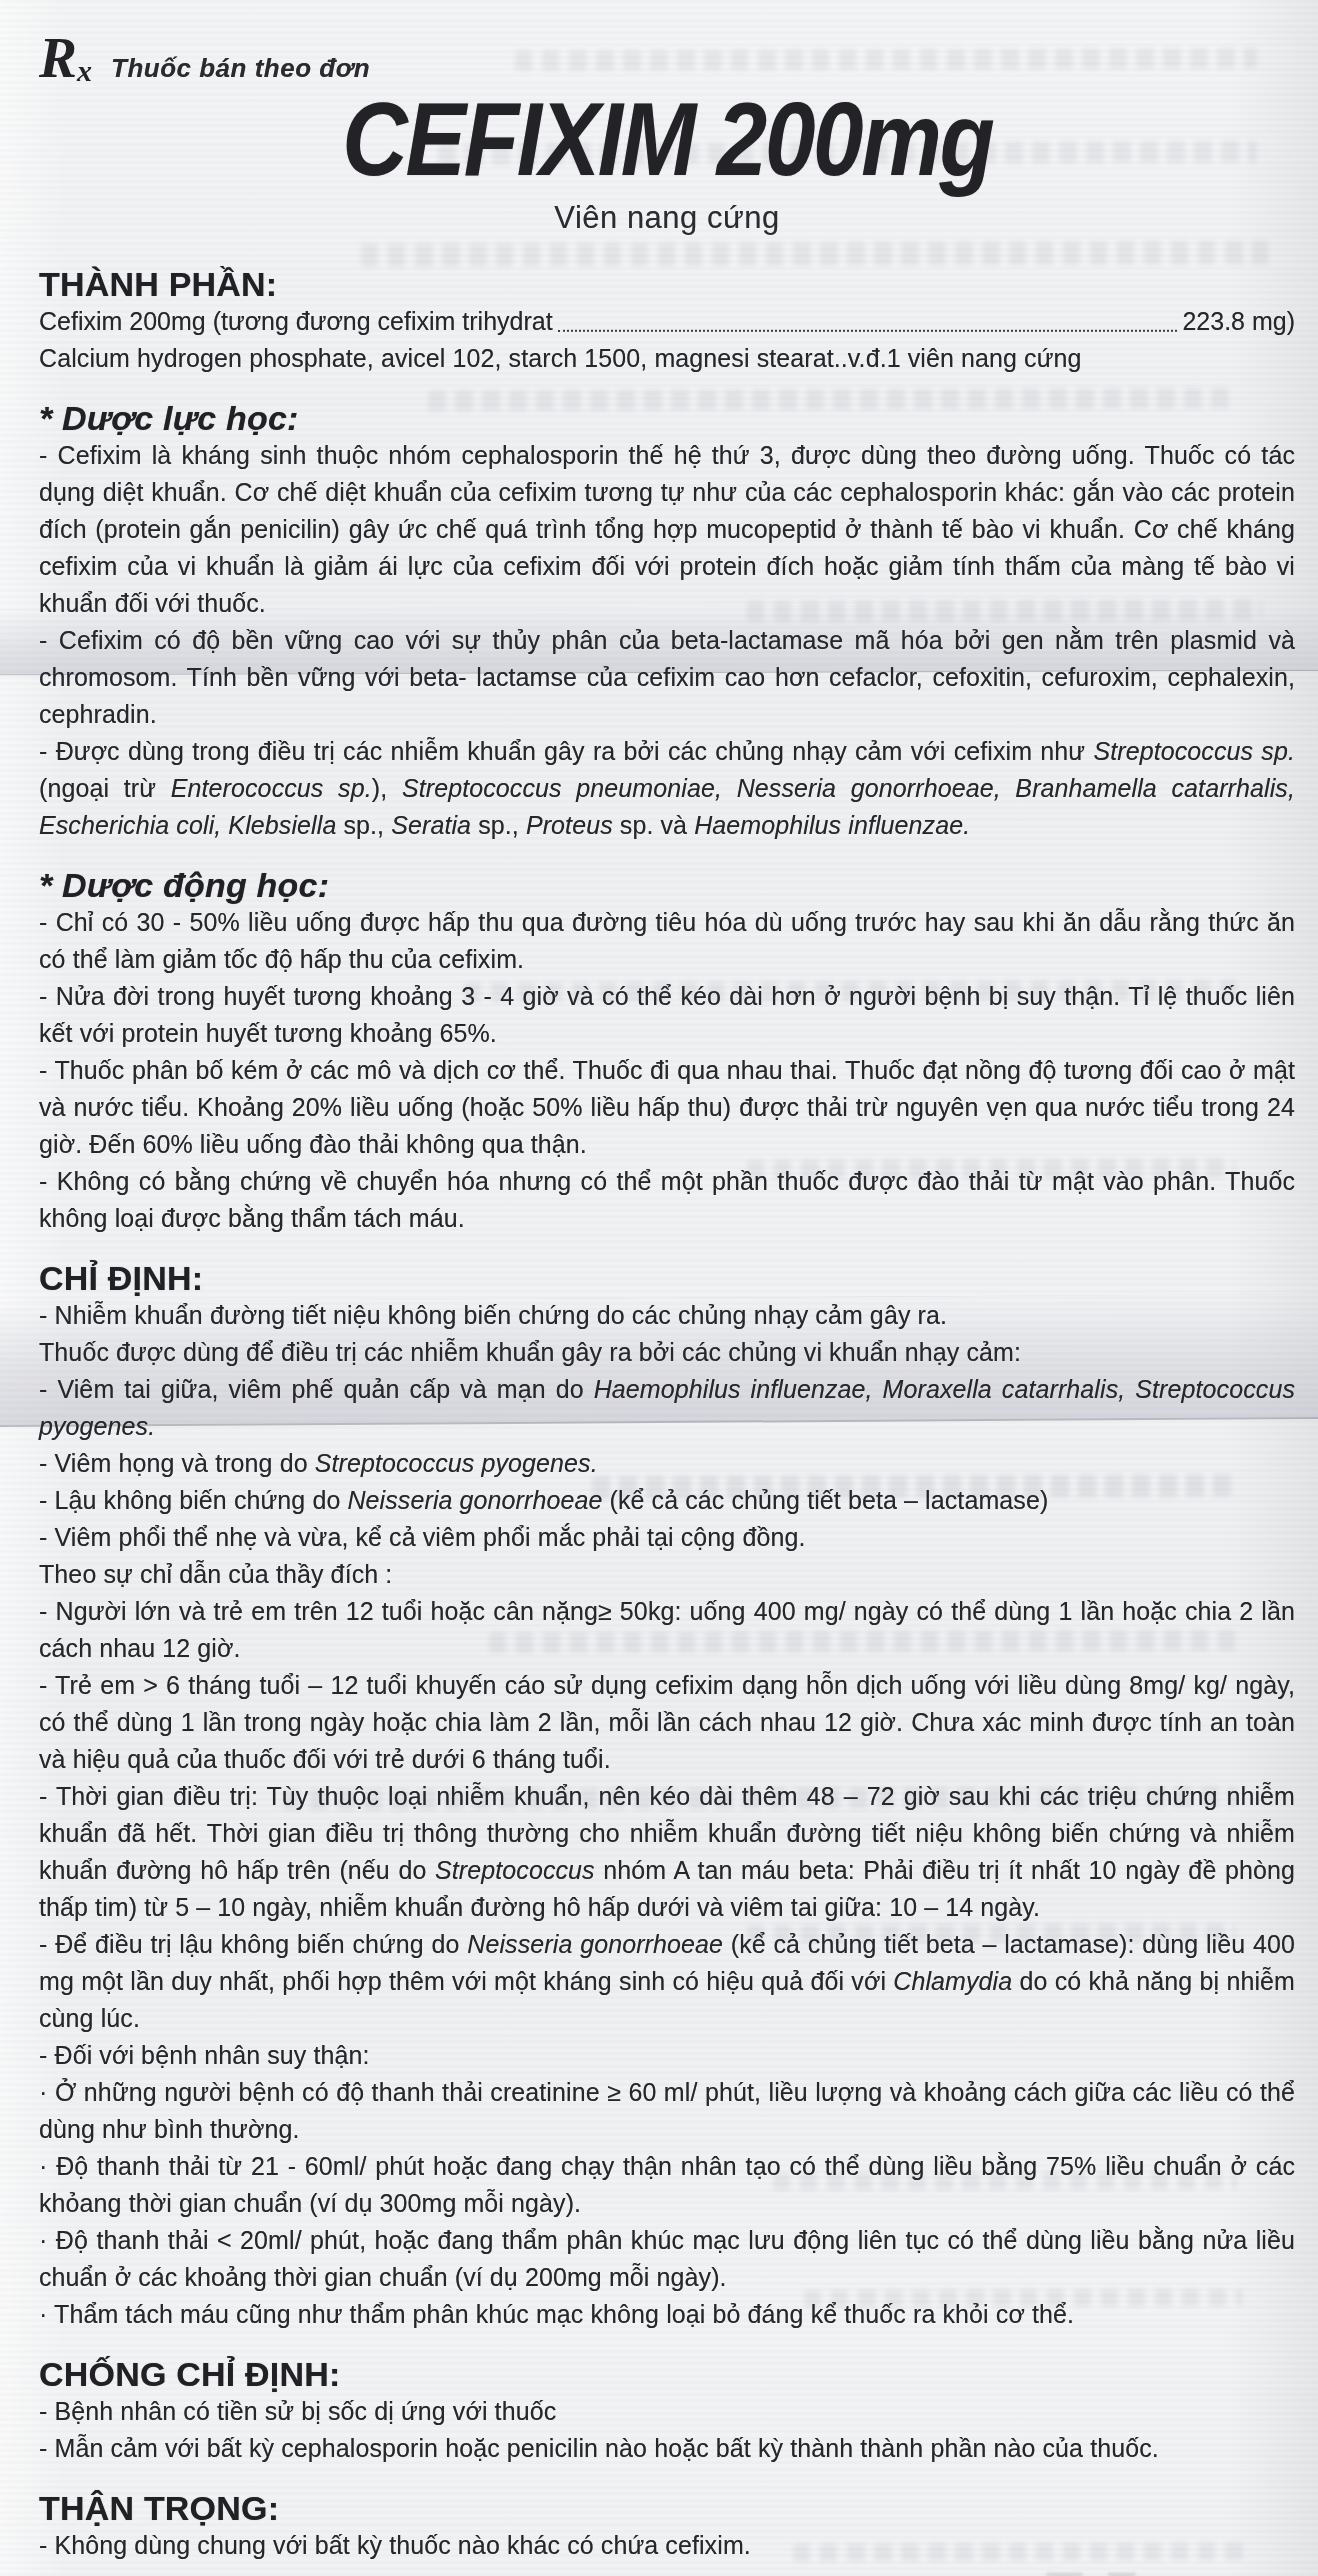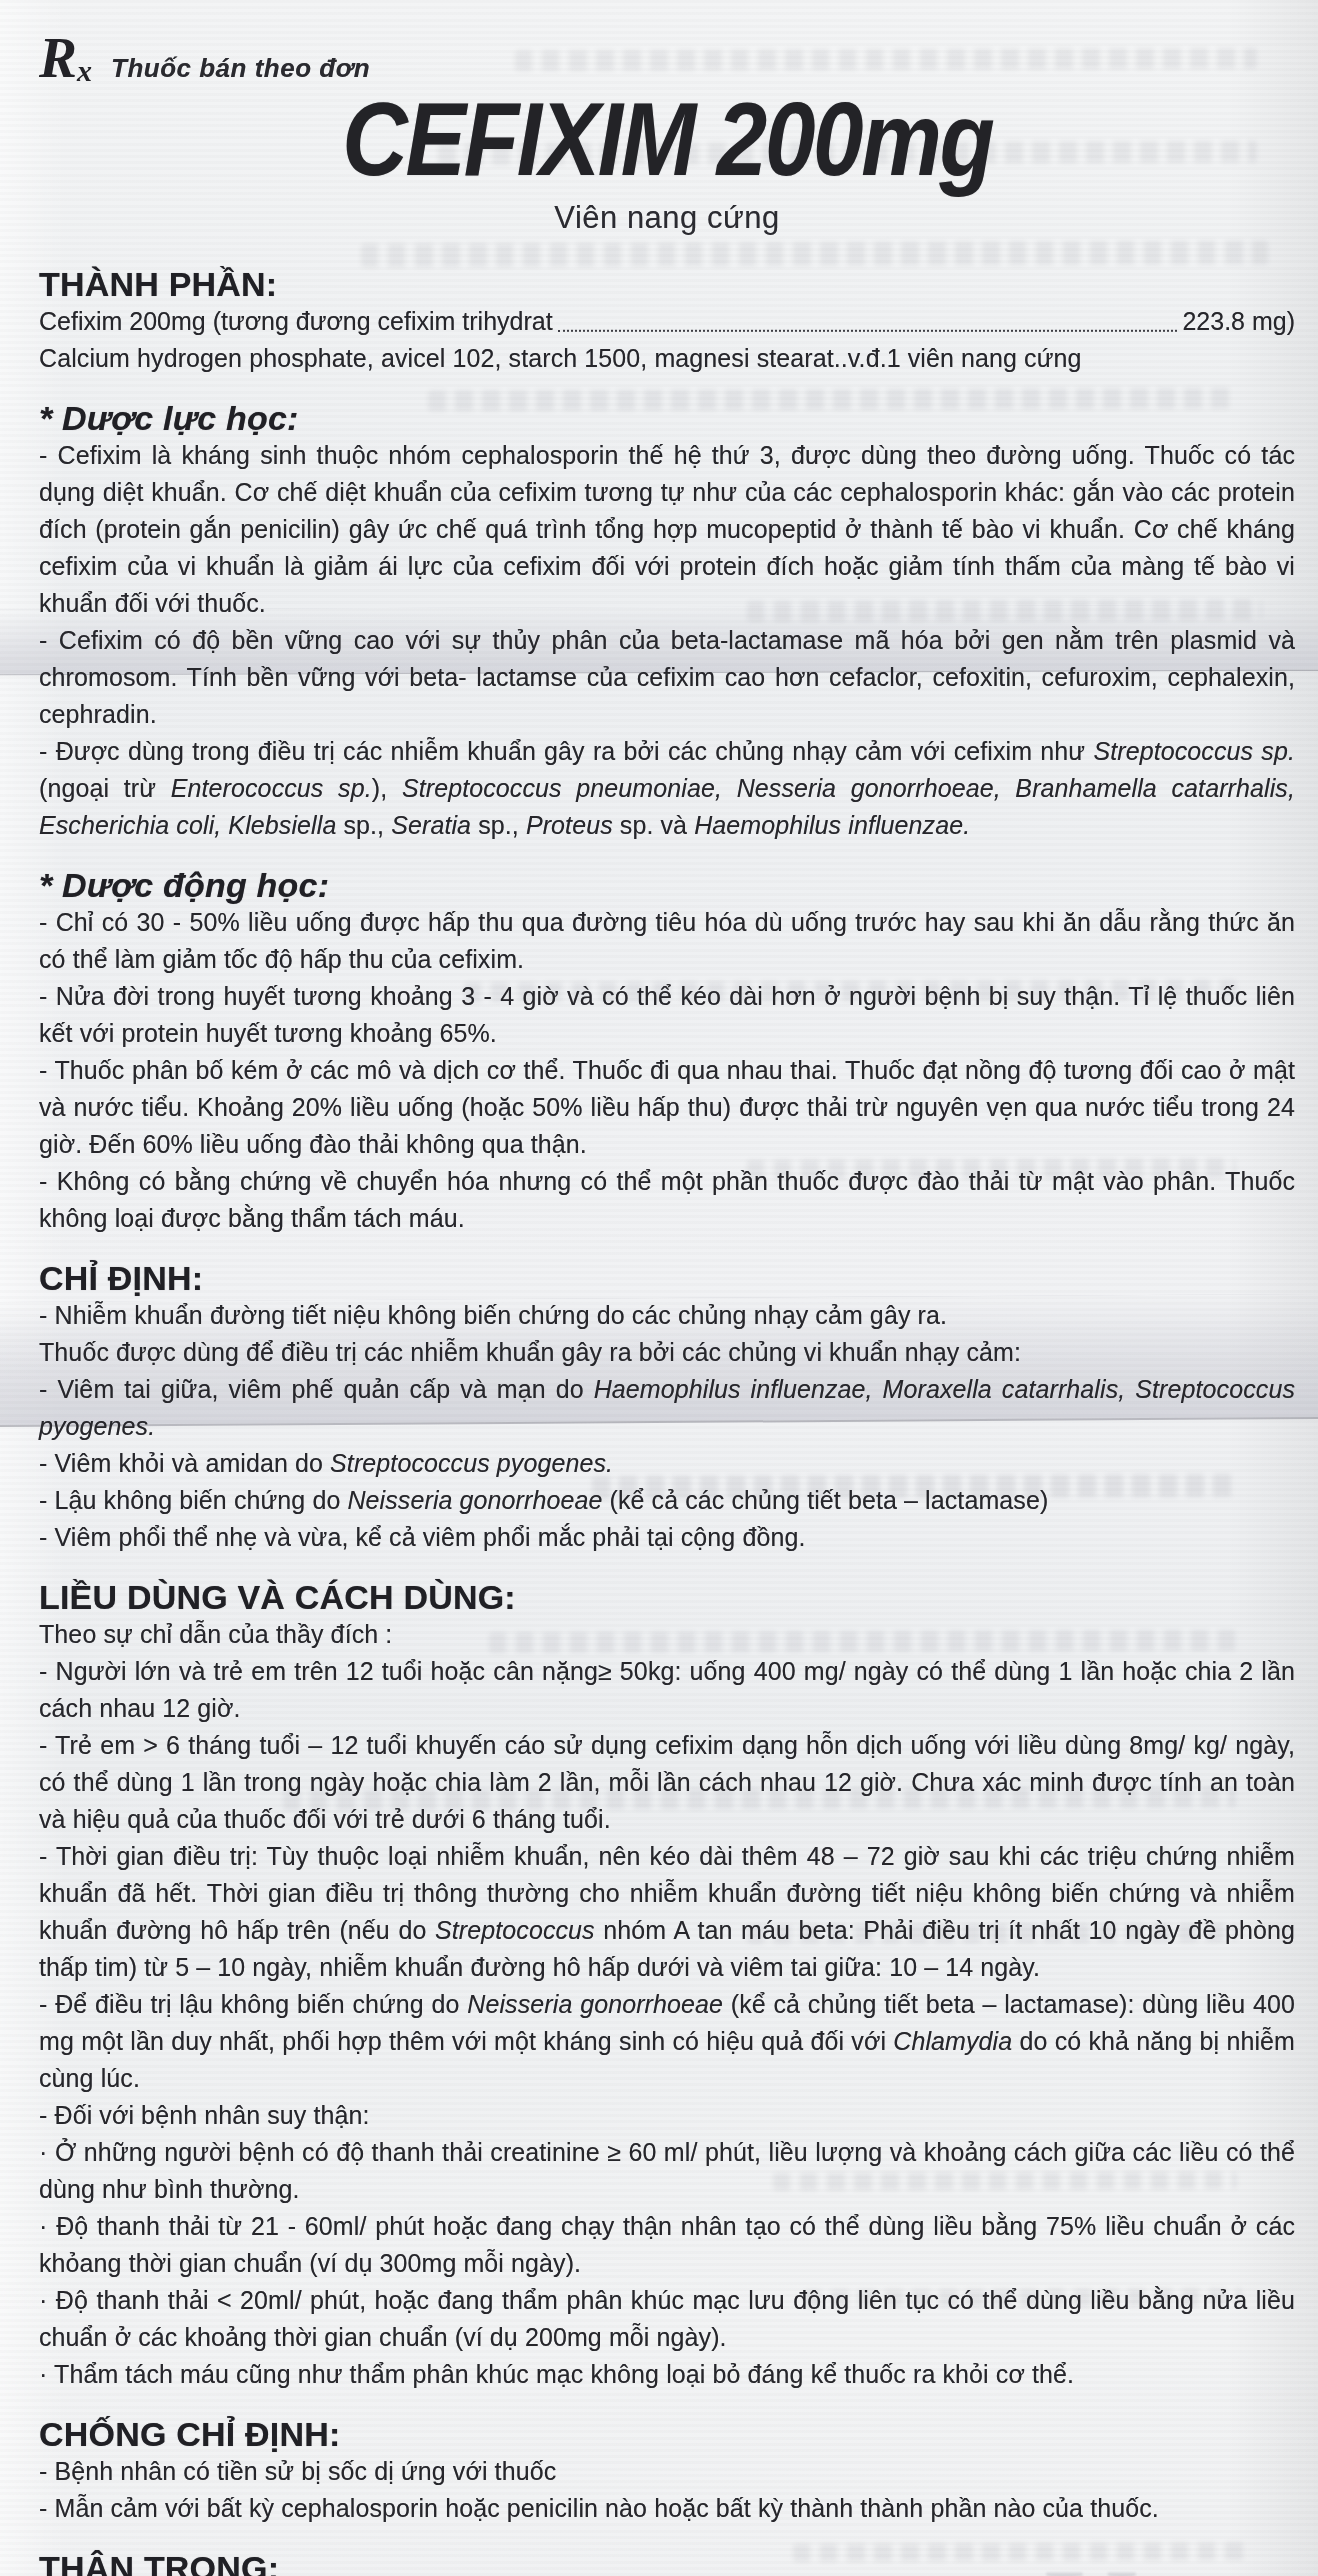--- a/index.html
+++ b/index.html
@@ -116,24 +116,23 @@
         <div class="p"><span>- Được dùng trong điều trị các nhiễm khuẩn gây ra bởi các chủng nhạy cảm với cefixim như </span><span class="it">Streptococcus sp.</span><span> (ngoại trừ </span><span class="it">Enterococcus sp.</span><span>), </span><span class="it">Streptococcus pneumoniae, Nesseria gonorrhoeae, Branhamella catarrhalis, Escherichia coli, Klebsiella</span><span> sp., </span><span class="it">Seratia</span><span> sp., </span><span class="it">Proteus</span><span> sp. và </span><span class="it">Haemophilus influenzae.</span></div>
         <div class="h hi">* Dược động học:</div>
         <div class="p"><span>- Chỉ có 30 - 50% liều uống được hấp thu qua đường tiêu hóa dù uống trước hay sau khi ăn dẫu rằng thức ăn có thể làm giảm tốc độ hấp thu của cefixim.</span></div>
         <div class="p"><span>- Nửa đời trong huyết tương khoảng 3 - 4 giờ và có thể kéo dài hơn ở người bệnh bị suy thận. Tỉ lệ thuốc liên kết với protein huyết tương khoảng 65%.</span></div>
         <div class="p"><span>- Thuốc phân bố kém ở các mô và dịch cơ thể. Thuốc đi qua nhau thai. Thuốc đạt nồng độ tương đối cao ở mật và nước tiểu. Khoảng 20% liều uống (hoặc 50% liều hấp thu) được thải trừ nguyên vẹn qua nước tiểu trong 24 giờ. Đến 60% liều uống đào thải không qua thận.</span></div>
         <div class="p"><span>- Không có bằng chứng về chuyển hóa nhưng có thể một phần thuốc được đào thải từ mật vào phân. Thuốc không loại được bằng thẩm tách máu.</span></div>
         <div class="h">CHỈ ĐỊNH:</div>
         <div class="p"><span>- Nhiễm khuẩn đường tiết niệu không biến chứng do các chủng nhạy cảm gây ra.</span></div>
         <div class="p"><span>Thuốc được dùng để điều trị các nhiễm khuẩn gây ra bởi các chủng vi khuẩn nhạy cảm:</span></div>
         <div class="p"><span>- Viêm tai giữa, viêm phế quản cấp và mạn do </span><span class="it">Haemophilus influenzae, Moraxella catarrhalis, Streptococcus pyogenes.</span></div>
-        <div class="p"><span>- Viêm khỏi và amidan do </span><span class="it">Streptococcus pyogenes.</span></div>
+        <div class="p"><span>- Viêm họng và trong do </span><span class="it">Streptococcus pyogenes.</span></div>
         <div class="p"><span>- Lậu không biến chứng do </span><span class="it">Neisseria gonorrhoeae</span><span> (kể cả các chủng tiết beta – lactamase)</span></div>
         <div class="p"><span>- Viêm phổi thể nhẹ và vừa, kể cả viêm phổi mắc phải tại cộng đồng.</span></div>
-        <div class="h">LIỀU DÙNG VÀ CÁCH DÙNG:</div>
         <div class="p"><span>Theo sự chỉ dẫn của thầy đích :</span></div>
         <div class="p"><span>- Người lớn và trẻ em trên 12 tuổi hoặc cân nặng≥ 50kg: uống 400 mg/ ngày có thể dùng 1 lần hoặc chia 2 lần cách nhau 12 giờ.</span></div>
         <div class="p"><span>- Trẻ em &gt; 6 tháng tuổi – 12 tuổi khuyến cáo sử dụng cefixim dạng hỗn dịch uống với liều dùng 8mg/ kg/ ngày, có thể dùng 1 lần trong ngày hoặc chia làm 2 lần, mỗi lần cách nhau 12 giờ. Chưa xác minh được tính an toàn và hiệu quả của thuốc đối với trẻ dưới 6 tháng tuổi.</span></div>
         <div class="p"><span>- Thời gian điều trị: Tùy thuộc loại nhiễm khuẩn, nên kéo dài thêm 48 – 72 giờ sau khi các triệu chứng nhiễm khuẩn đã hết. Thời gian điều trị thông thường cho nhiễm khuẩn đường tiết niệu không biến chứng và nhiễm khuẩn đường hô hấp trên (nếu do </span><span class="it">Streptococcus</span><span> nhóm A tan máu beta: Phải điều trị ít nhất 10 ngày đề phòng thấp tim) từ 5 – 10 ngày, nhiễm khuẩn đường hô hấp dưới và viêm tai giữa: 10 – 14 ngày.</span></div>
         <div class="p"><span>- Để điều trị lậu không biến chứng do </span><span class="it">Neisseria gonorrhoeae</span><span> (kể cả chủng tiết beta – lactamase): dùng liều 400 mg một lần duy nhất, phối hợp thêm với một kháng sinh có hiệu quả đối với </span><span class="it">Chlamydia</span><span> do có khả năng bị nhiễm cùng lúc.</span></div>
         <div class="p"><span>- Đối với bệnh nhân suy thận:</span></div>
         <div class="p"><span>·  Ở những người bệnh có độ thanh thải creatinine ≥ 60 ml/ phút, liều lượng và khoảng cách giữa các liều có thể dùng như bình thường.</span></div>
         <div class="p"><span>·  Độ thanh thải từ  21 - 60ml/ phút hoặc đang chạy thận nhân tạo có thể dùng liều bằng 75% liều chuẩn ở các khỏang thời gian chuẩn (ví dụ 300mg mỗi ngày).</span></div>
         <div class="p"><span>·  Độ thanh thải &lt; 20ml/ phút, hoặc đang thẩm phân khúc mạc lưu động liên tục có thể dùng liều bằng nửa liều chuẩn ở các khoảng thời gian chuẩn (ví dụ 200mg mỗi ngày).</span></div>
         <div class="p"><span>·  Thẩm tách máu cũng như thẩm phân khúc mạc không loại bỏ đáng kể thuốc ra khỏi cơ thể.</span></div>

